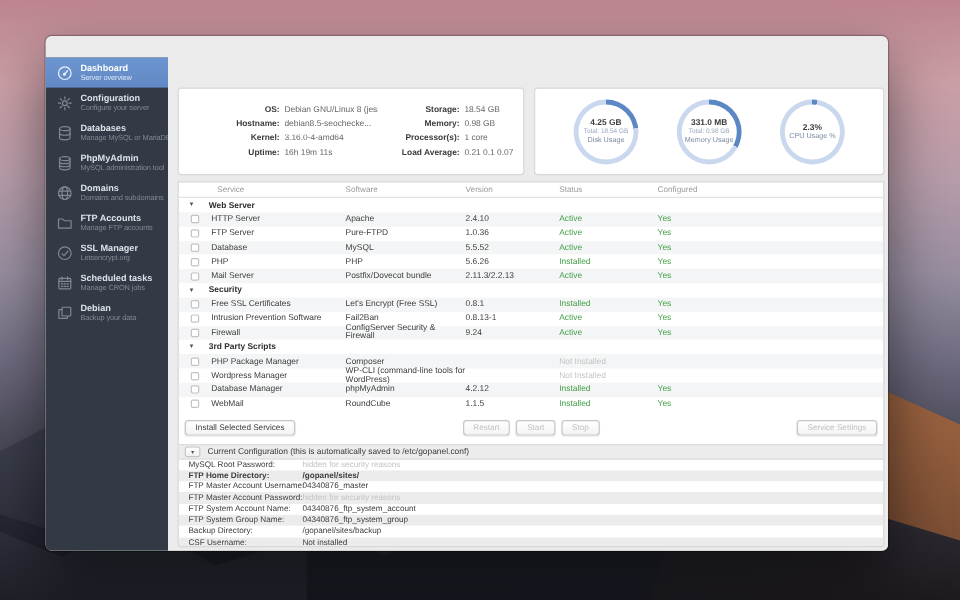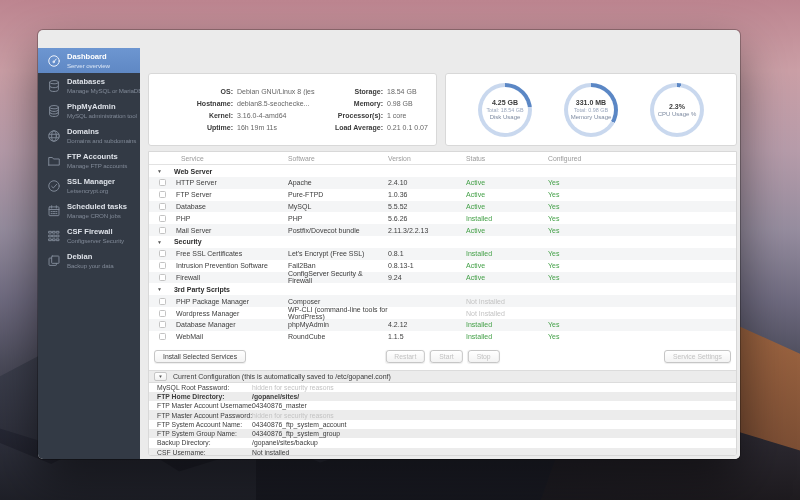--- a/index.html
+++ b/index.html
@@ -131,20 +131,32 @@
           </svg>
         </span>
         <div>
           <div class="t">Dashboard</div>
           <div class="s">Server overview</div>
         </div>
       </div>
       <div class="side-item">
         <span class="icn">
           <svg viewBox="0 0 24 24" fill="none" stroke="currentColor" stroke-width="1.7" stroke-linecap="round" stroke-linejoin="round">
+            <circle cx="12" cy="12" r="3.4"></circle>
+            <path d="M12 2.8v3.1M12 18.1v3.1M2.8 12h3.1M18.1 12h3.1M5.5 5.5l2.2 2.2M16.3 16.3l2.2 2.2M18.5 5.5l-2.2 2.2M7.7 16.3l-2.2 2.2"></path>
+          </svg>
+        </span>
+        <div>
+          <div class="t">Configuration</div>
+          <div class="s">Configure your server</div>
+        </div>
+      </div>
+      <div class="side-item">
+        <span class="icn">
+          <svg viewBox="0 0 24 24" fill="none" stroke="currentColor" stroke-width="1.7" stroke-linecap="round" stroke-linejoin="round">
             <ellipse cx="12" cy="5.5" rx="7.5" ry="2.8"></ellipse>
             <path d="M4.5 5.5v13c0 1.6 3.4 2.9 7.5 2.9s7.5-1.3 7.5-2.9v-13"></path>
             <path d="M4.5 12c0 1.6 3.4 2.9 7.5 2.9s7.5-1.3 7.5-2.9"></path>
           </svg>
         </span>
         <div>
           <div class="t">Databases</div>
           <div class="s">Manage MySQL or MariaDB</div>
         </div>
       </div>
@@ -200,31 +212,20 @@
       <div class="side-item">
         <span class="icn">
           <svg viewBox="0 0 24 24" fill="none" stroke="currentColor" stroke-width="1.7" stroke-linecap="round" stroke-linejoin="round">
             <rect x="3.5" y="5" width="17" height="15" rx="1.2"></rect>
             <path d="M3.5 9.5h17M8 3v4M16 3v4M7 13h2M11 13h2M15 13h2M7 16.5h2M11 16.5h2M15 16.5h2"></path>
           </svg>
         </span>
         <div>
           <div class="t">Scheduled tasks</div>
           <div class="s">Manage CRON jobs</div>
-        </div>
-      </div>
-      <div class="side-item">
-        <span class="icn">
-          <svg viewBox="0 0 24 24" fill="none" stroke="currentColor" stroke-width="1.7" stroke-linecap="round" stroke-linejoin="round">
-            <path d="M3.5 4h4v3h-4zM10 4h4v3h-4zM16.5 4h4v3h-4zM3.5 10.5h4v3h-4zM10 10.5h4v3h-4zM16.5 10.5h4v3h-4zM3.5 17h4v3h-4zM10 17h4v3h-4zM16.5 17h4v3h-4z"></path>
-          </svg>
-        </span>
-        <div>
-          <div class="t">CSF Firewall</div>
-          <div class="s">Configserver Security</div>
         </div>
       </div>
       <div class="side-item">
         <span class="icn">
           <svg viewBox="0 0 24 24" fill="none" stroke="currentColor" stroke-width="1.7" stroke-linecap="round" stroke-linejoin="round">
             <rect x="8" y="3.5" width="12.5" height="12.5" rx="1"></rect>
             <path d="M16 16v2.5a1 1 0 0 1-1 1H4.5a1 1 0 0 1-1-1V8a1 1 0 0 1 1-1H8"></path>
           </svg>
         </span>
         <div>

